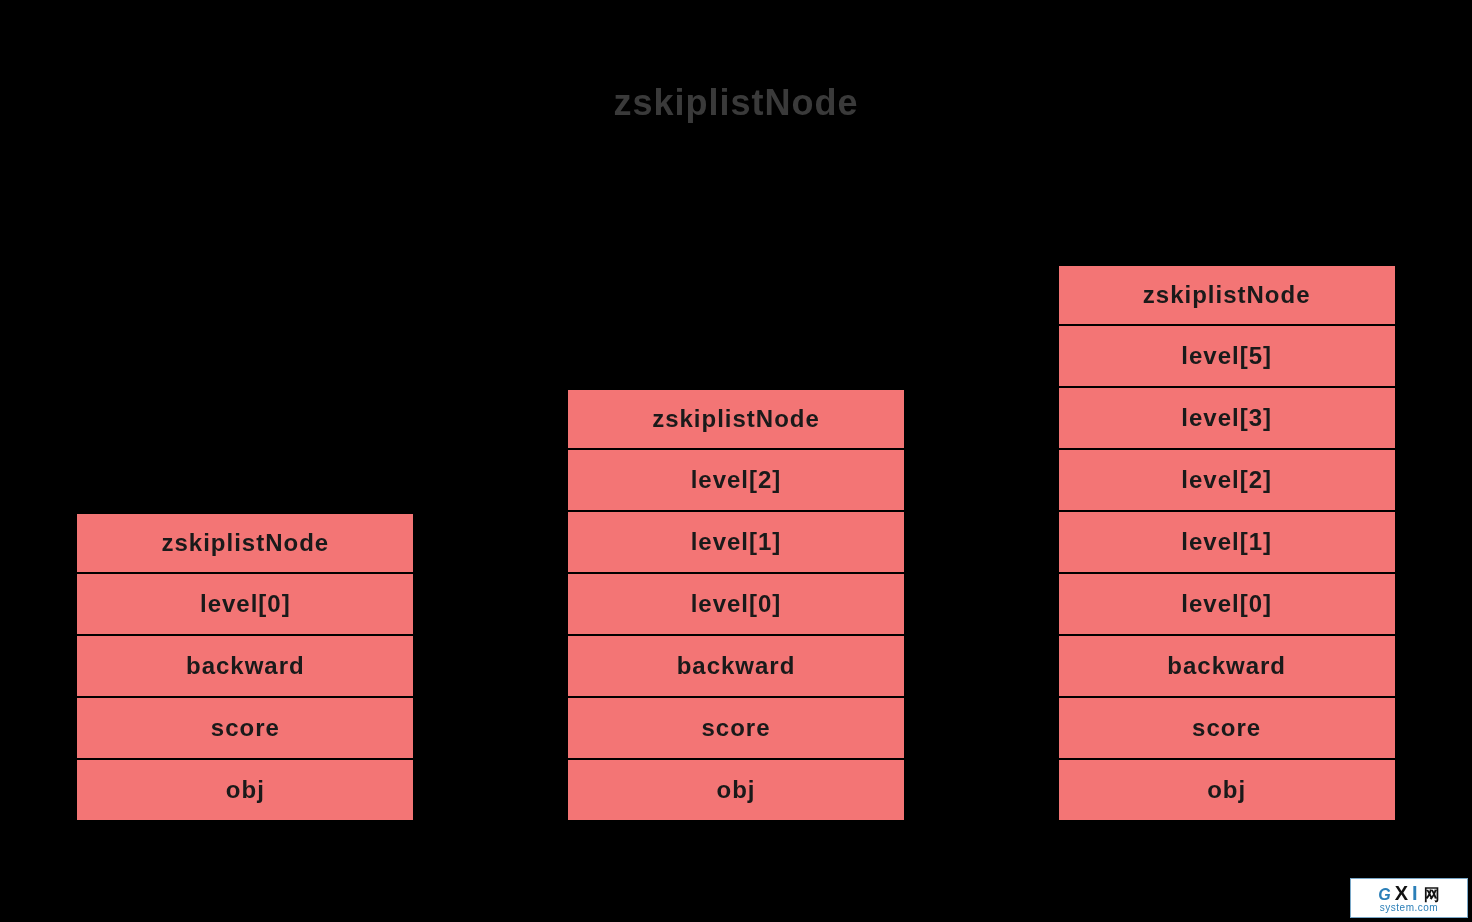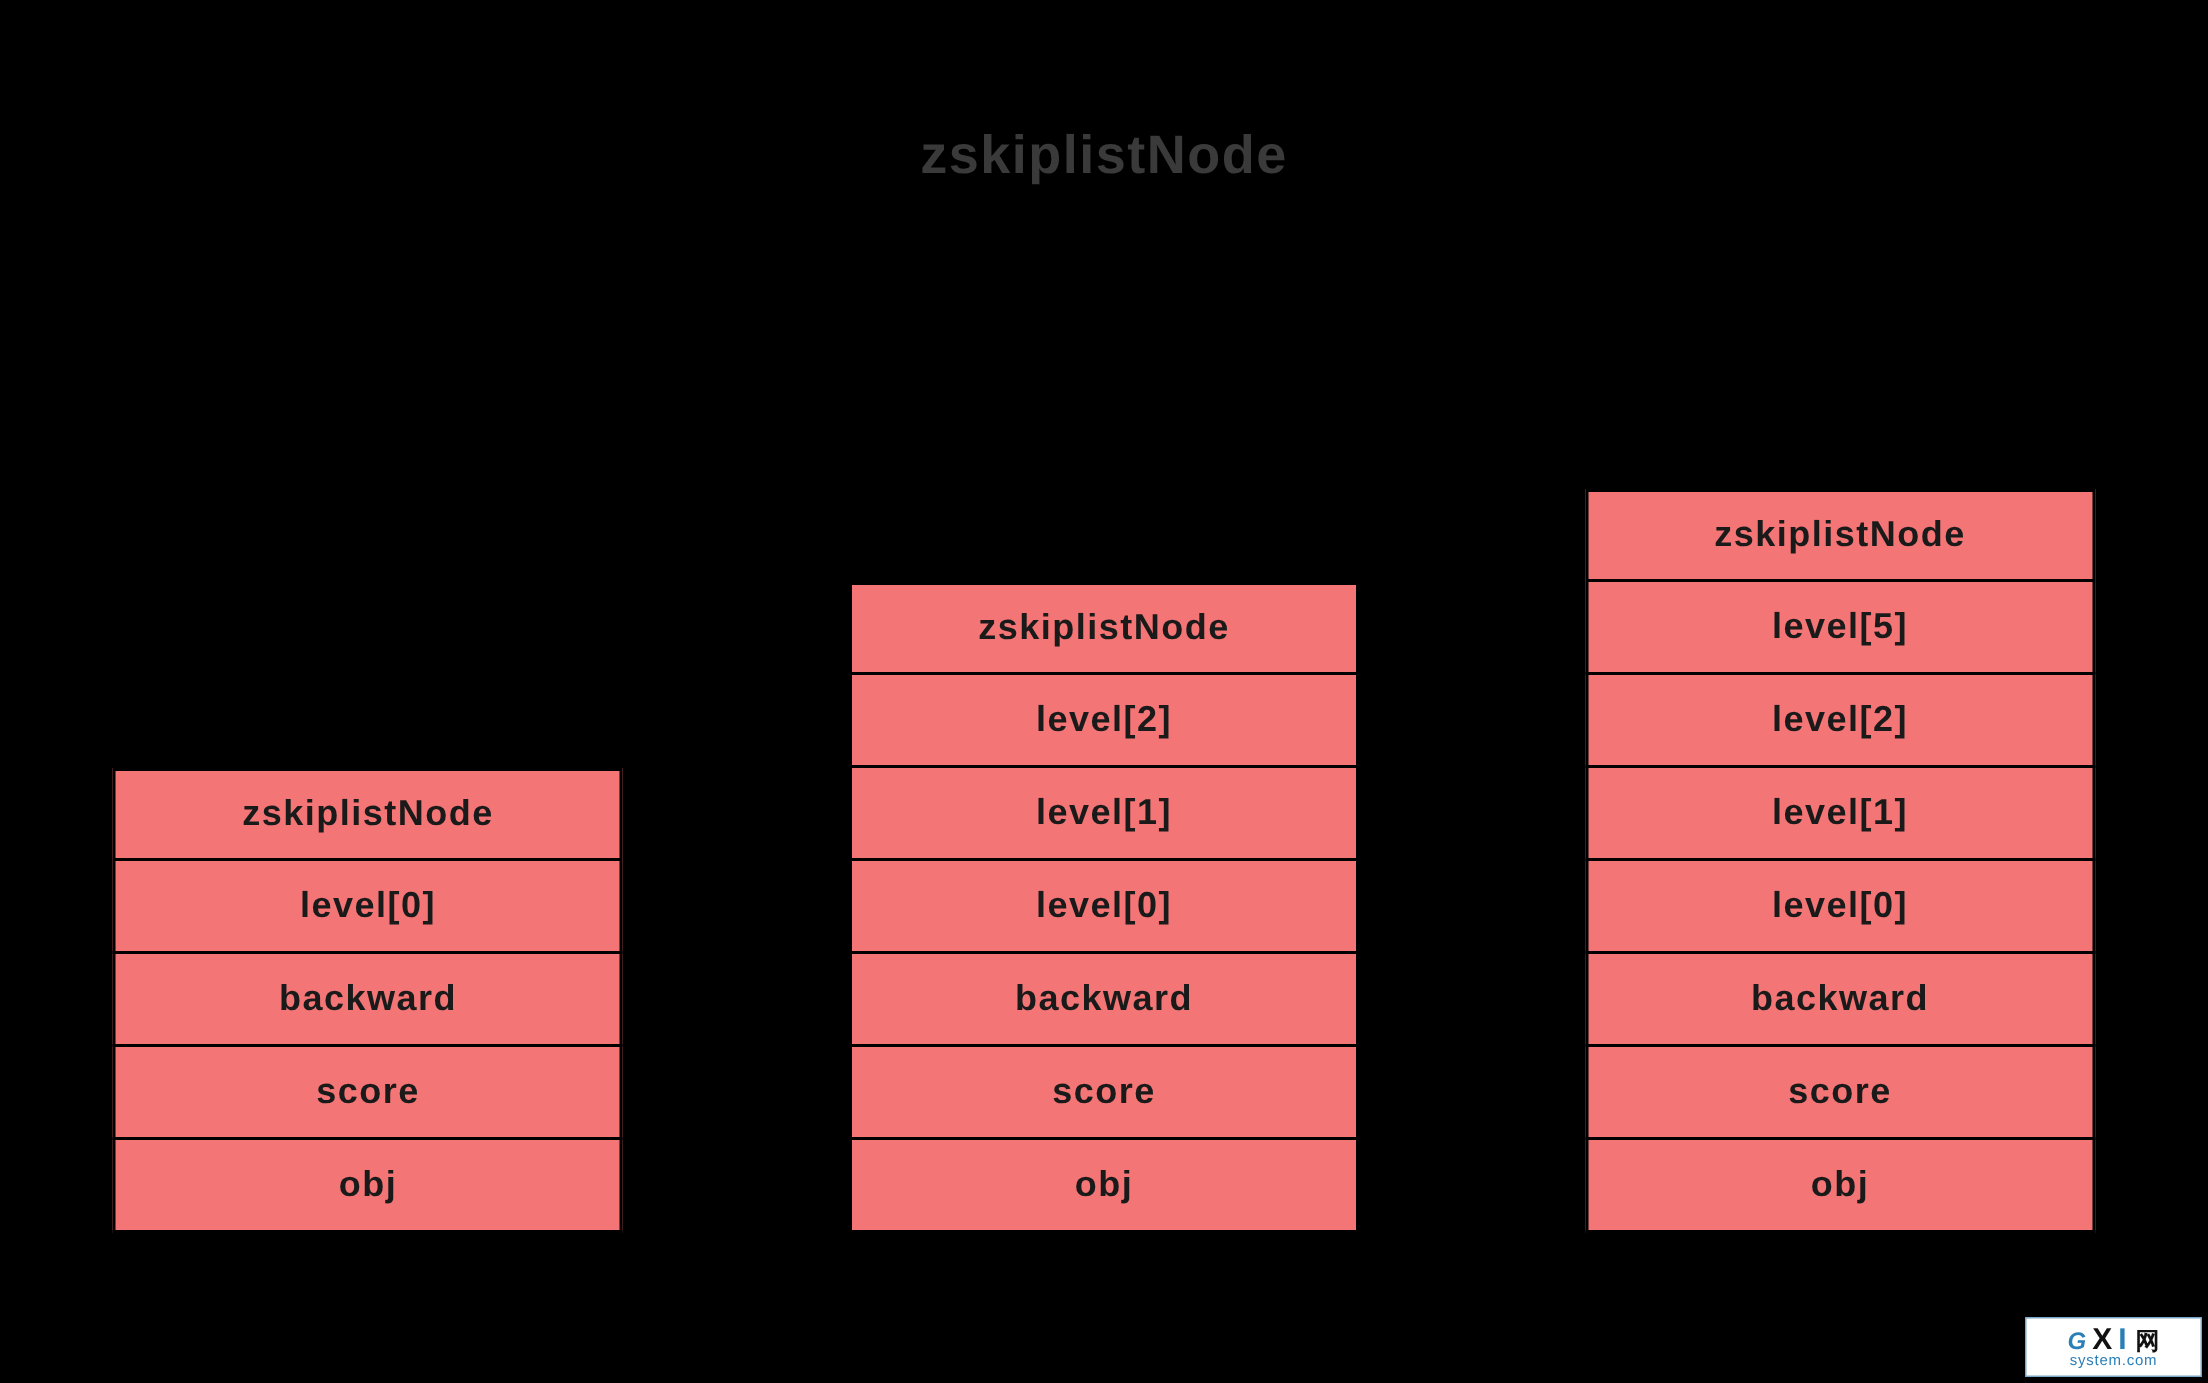--- a/index.html
+++ b/index.html
@@ -119,20 +119,21 @@
     <div class="cell">level[1]</div>
     <div class="cell">level[0]</div>
     <div class="cell">backward</div>
     <div class="cell">score</div>
     <div class="cell">obj</div>
   </div>
 
   <div class="node">
     <div class="cell">zskiplistNode</div>
     <div class="cell">level[5]</div>
+    <div class="cell">level[3]</div>
     <div class="cell">level[2]</div>
     <div class="cell">level[1]</div>
     <div class="cell">level[0]</div>
     <div class="cell">backward</div>
     <div class="cell">score</div>
     <div class="cell">obj</div>
   </div>
 </div>
 
 <div class="watermark">

